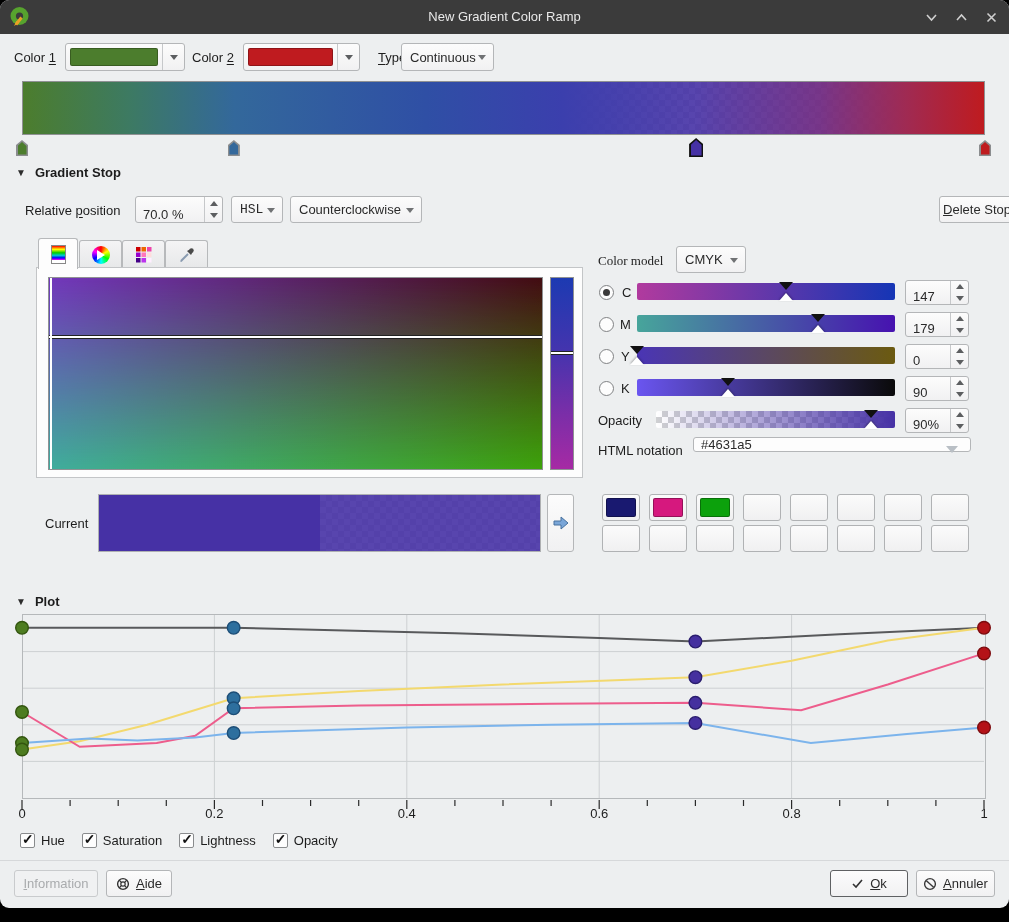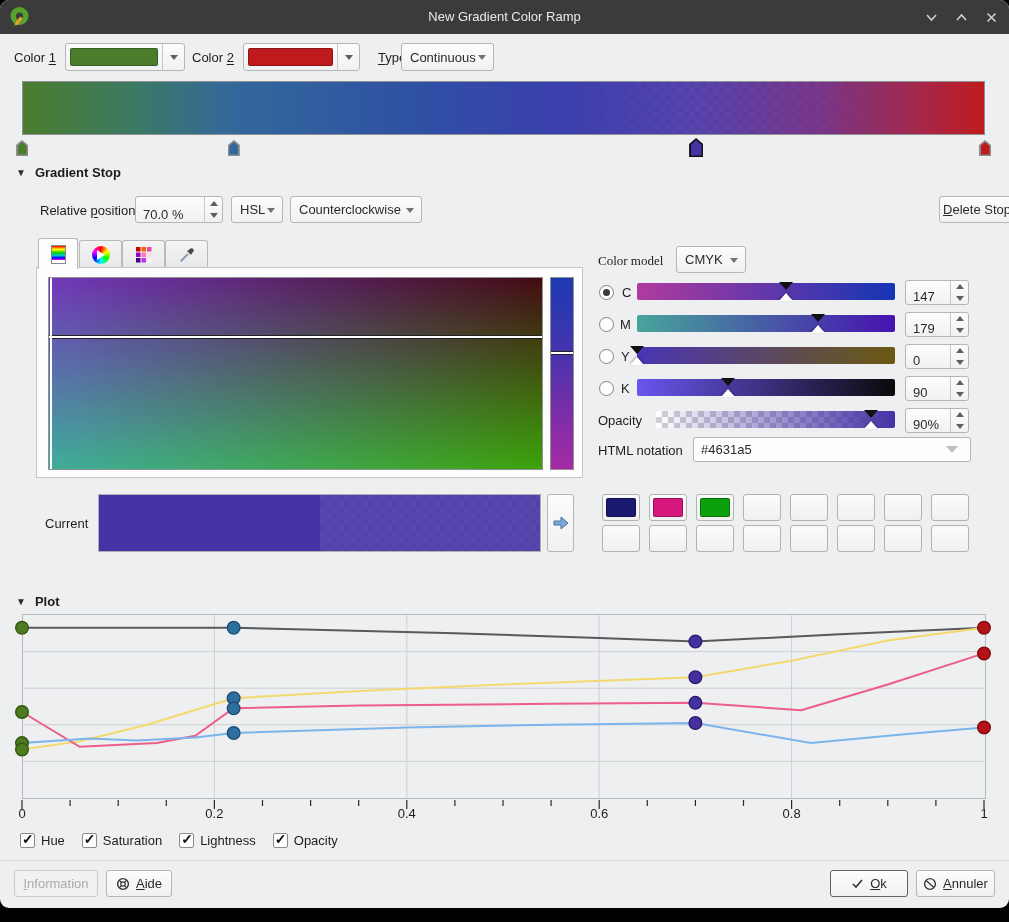--- a/index.html
+++ b/index.html
@@ -49,21 +49,21 @@
   .vslider{position:absolute;left:513px;top:9px;width:22px;height:191px;border:1px solid #8f9193;background:linear-gradient(to bottom,#1c3ab2 0%,#4434ae 38%,#7c2ea8 72%,#a62aa4 100%);cursor:pointer;}
   .vs-line{position:absolute;left:0;right:0;top:38%;height:2px;background:#fff;border-top:1px solid #222;border-bottom:1px solid #222;}
   
   .radio{position:absolute;width:15px;height:15px;border:1px solid #808284;border-radius:50%;background:#fdfdfd;box-sizing:border-box;cursor:pointer;}
   .radio.checked::after{content:"";position:absolute;left:3px;top:3px;width:7px;height:7px;border-radius:50%;background:#3a3a3a;}
   .slider-track{position:absolute;height:17px;border-radius:2px;cursor:pointer;}
   .slider-overlay{position:absolute;inset:0;border-radius:2px;}
   .handle{position:absolute;top:0;bottom:0;width:14px;transform:translateX(-50%);}
   .handle::before{content:"";position:absolute;left:0;top:-1px;width:0;height:0;border-left:7px solid transparent;border-right:7px solid transparent;border-top:8px solid #111;}
   .handle::after{content:"";position:absolute;left:0;bottom:-1px;width:0;height:0;border-left:7px solid transparent;border-right:7px solid transparent;border-bottom:8px solid #fff;filter:drop-shadow(0 -1px 1px rgba(0,0,0,.35));}
-  .html-input{position:absolute;left:693px;top:437px;width:278px;height:25px;background:#fdfdfd;border:1px solid #b4b6b8;border-radius:3px;box-sizing:border-box;font-family:"Liberation Sans",sans-serif;font-size:13px;color:#2a2a2a;padding:0 22px 0 7px;}
+  .html-input{position:absolute;left:693px;top:437px;width:278px;height:15px;background:#fdfdfd;border:1px solid #b4b6b8;border-radius:3px;box-sizing:border-box;font-family:"Liberation Sans",sans-serif;font-size:13px;color:#2a2a2a;padding:0 22px 0 7px;}
   .html-dd{position:absolute;left:946px;top:446px;width:0;height:0;border-left:6px solid transparent;border-right:6px solid transparent;border-top:7px solid #b9bfc5;}
   
   .current-bar{position:absolute;left:98px;top:494px;width:443px;height:58px;border:1px solid #aeb0b2;box-sizing:border-box;}
   .cur-left{position:absolute;left:0;top:0;bottom:0;width:50%;}
   .cur-right{position:absolute;right:0;top:0;bottom:0;width:50%;}
   .cur-right .ov{position:absolute;inset:0;}
   .apply-btn{left:547px;top:494px;width:27px;height:58px;}
   .swgrid{position:absolute;left:602px;top:494px;width:368px;height:58px;display:grid;grid-template-columns:repeat(8,38px);grid-template-rows:27px 27px;gap:4px 9px;}
   .swcell{background:linear-gradient(#fbfbfb,#f0f0f1);border:1px solid #b0b2b4;border-radius:3px;position:relative;cursor:pointer;}
   .swcell .c{position:absolute;inset:3px;border-radius:2px;border:1px solid rgba(0,0,0,.3);}
@@ -156,33 +156,33 @@
           <i style="background:#bf1b1f"></i>
         </span>
       </div>
     </div>
 
   <div class="sect" style="left:16px;top:165px;">
     <span class="tri">▼</span>
     <span>Gradient Stop</span>
   </div>
 
-  <span class="lbl" style="left:40px;top:203px;text-align:right;">Relative <u>p</u>osition</span>
+  <span class="lbl" style="left:25px;top:203px;text-align:right;">Relative <u>p</u>osition</span>
   <div class="spin" style="left:135px;top:196px;width:88px;height:27px;">
     <span>70.0 %</span>
     <span class="updown">
         <i>
           <b class="tri-up"></b>
         </i>
         <i>
           <b class="tri-dn"></b>
         </i>
       </span>
   </div>
-  <div class="select" style="left:231px;top:196px;width:52px;height:27px;">
+  <div class="select" style="left:231px;top:196px;width:52px;height:27px;font-family:Liberation Mono, monospace;">
     <span>HSL</span>
       <span class="arr"></span>
   </div>
   <div class="select" style="left:290px;top:196px;width:132px;height:27px;">
     <span>Counterclockwise</span>
       <span class="arr"></span>
   </div>
   <div class="btn" style="left:907px;top:196px;width:76px;height:27px;margin-left:32px;">
     <span><u>D</u>elete Stop</span>
   </div>

